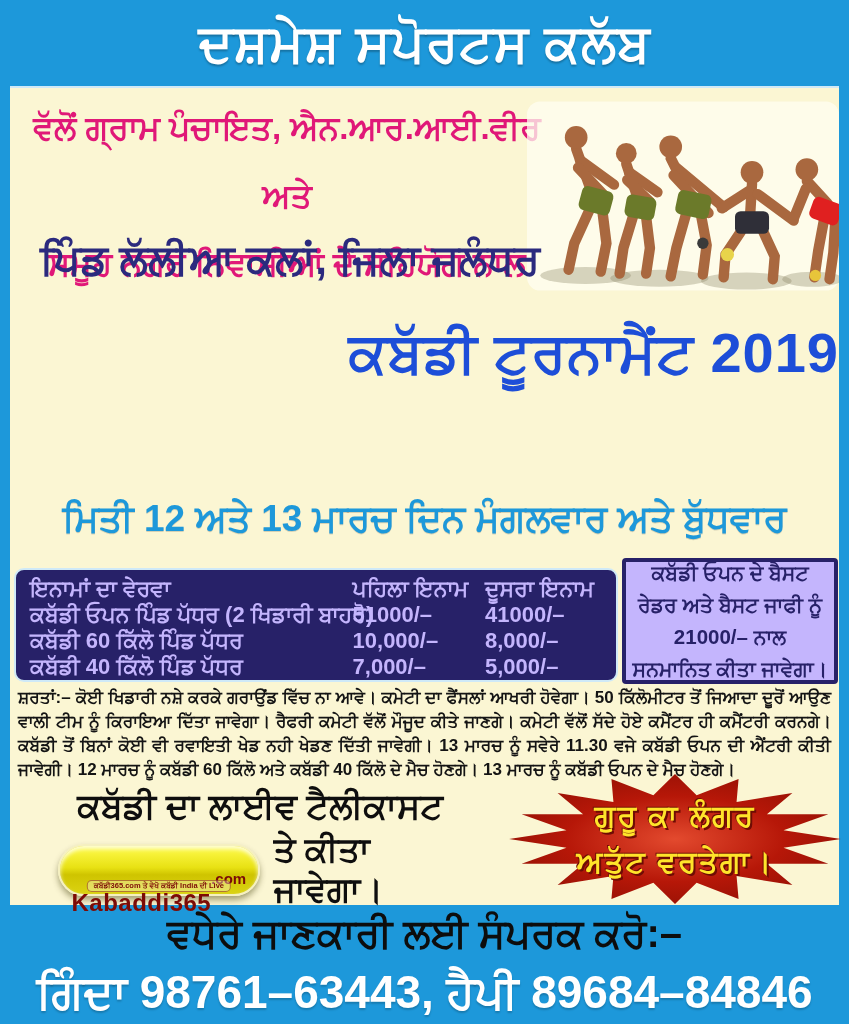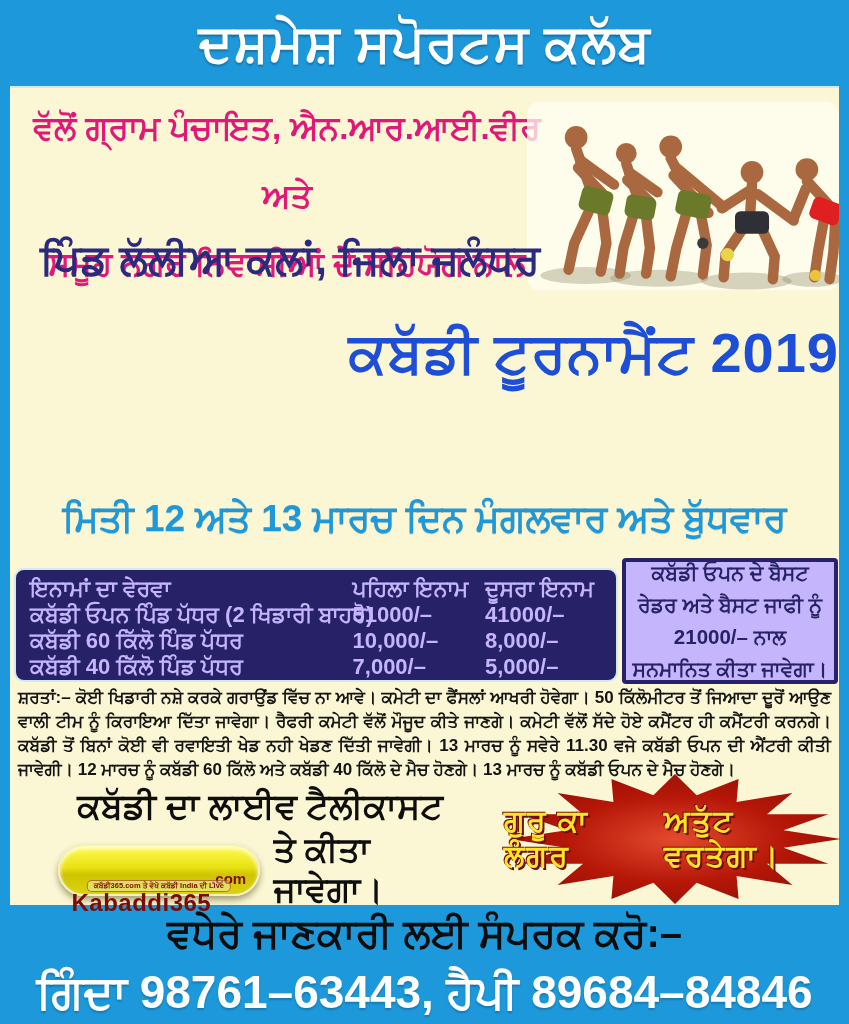--- a/index.html
+++ b/index.html
@@ -78,21 +78,21 @@
   .logo-tagline{
     position:absolute; bottom:2px; left:50%; transform:translateX(-50%);
     background:rgba(255,255,252,.35); border:1px solid rgba(124,11,6,.5); border-radius:5px;
     color:#7c0b06; font-size:7.5px; font-weight:700; white-space:nowrap; padding:0 6px; line-height:10px;
   }
   .telecast-suffix{ color:#0e0e0e; font-size:34px; font-weight:900; }
   
   .langar{ position:absolute; left:494px; top:682px; width:342px; height:138px; }
   .langar svg{ position:absolute; inset:0; }
   .langar-text{
-    position:absolute; inset:0; display:flex; flex-direction:row;
+    position:absolute; inset:0; display:flex; flex-direction:column;
     align-items:center; justify-content:center; gap:11px;
   }
   .langar-text span{
     color:#FFE42A; font-size:30px; font-weight:900; letter-spacing:2px;
     text-shadow:2px 2px 0 #6e0c04, -1px -1px 0 #6e0c04;
   }
   
   .footer-band{
     position:absolute; left:0; right:0; bottom:0; height:119px; text-align:center;
   }

